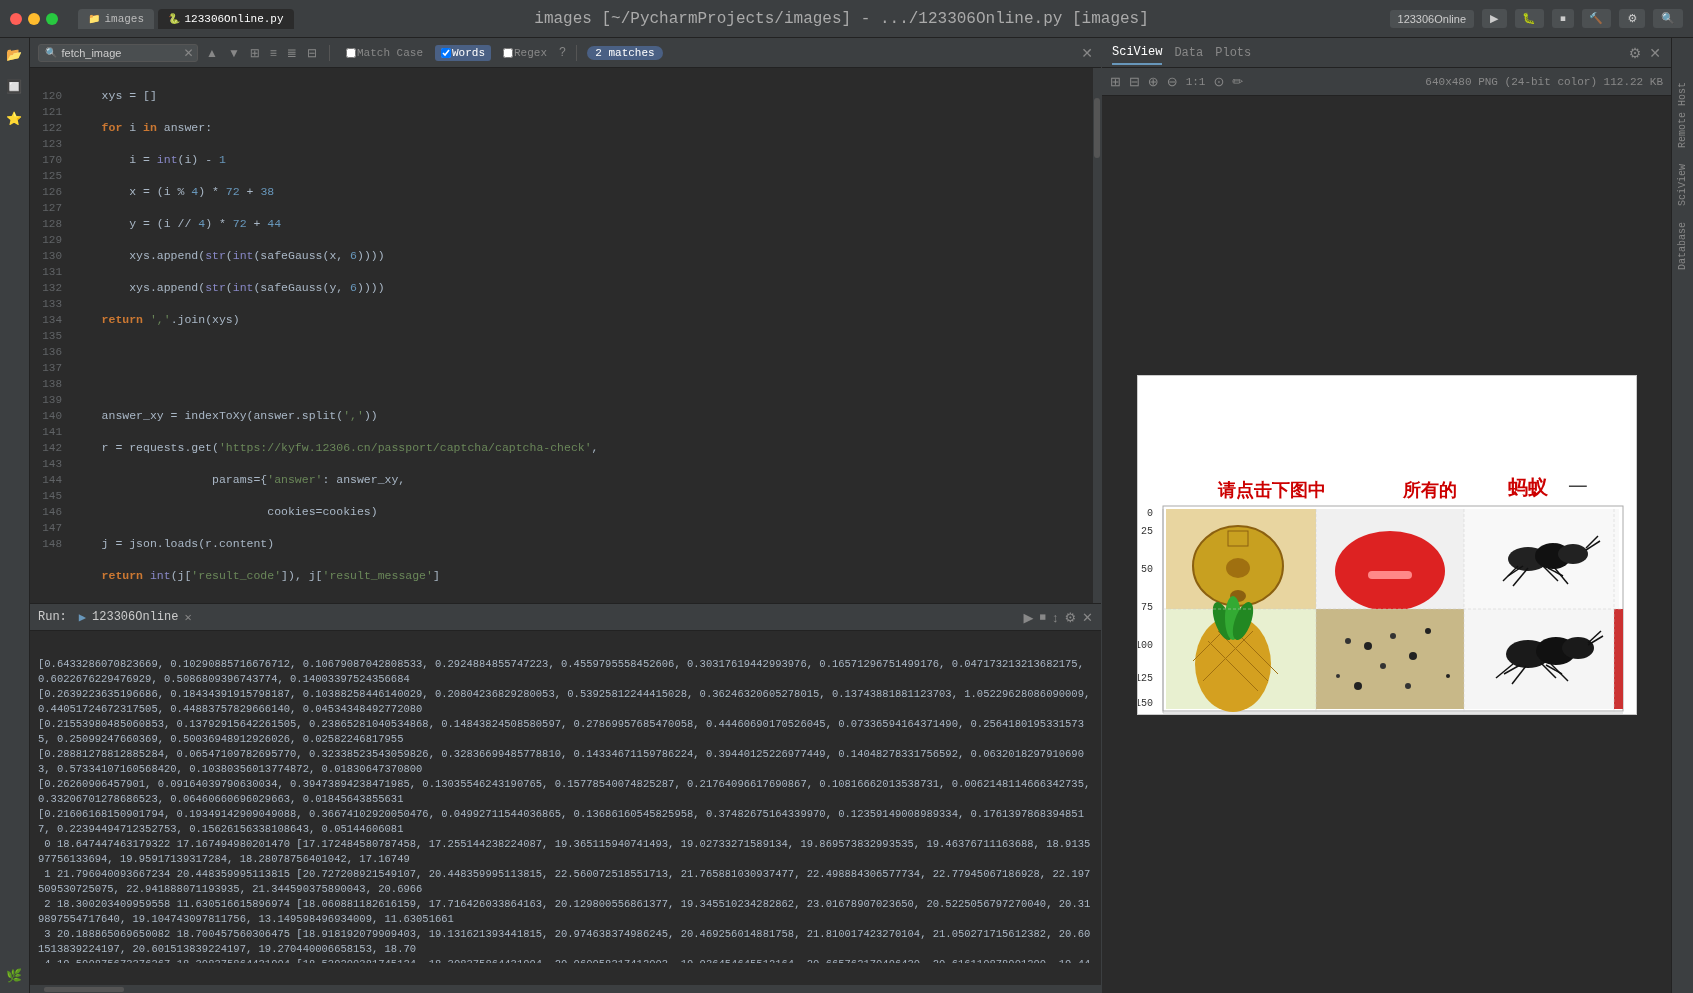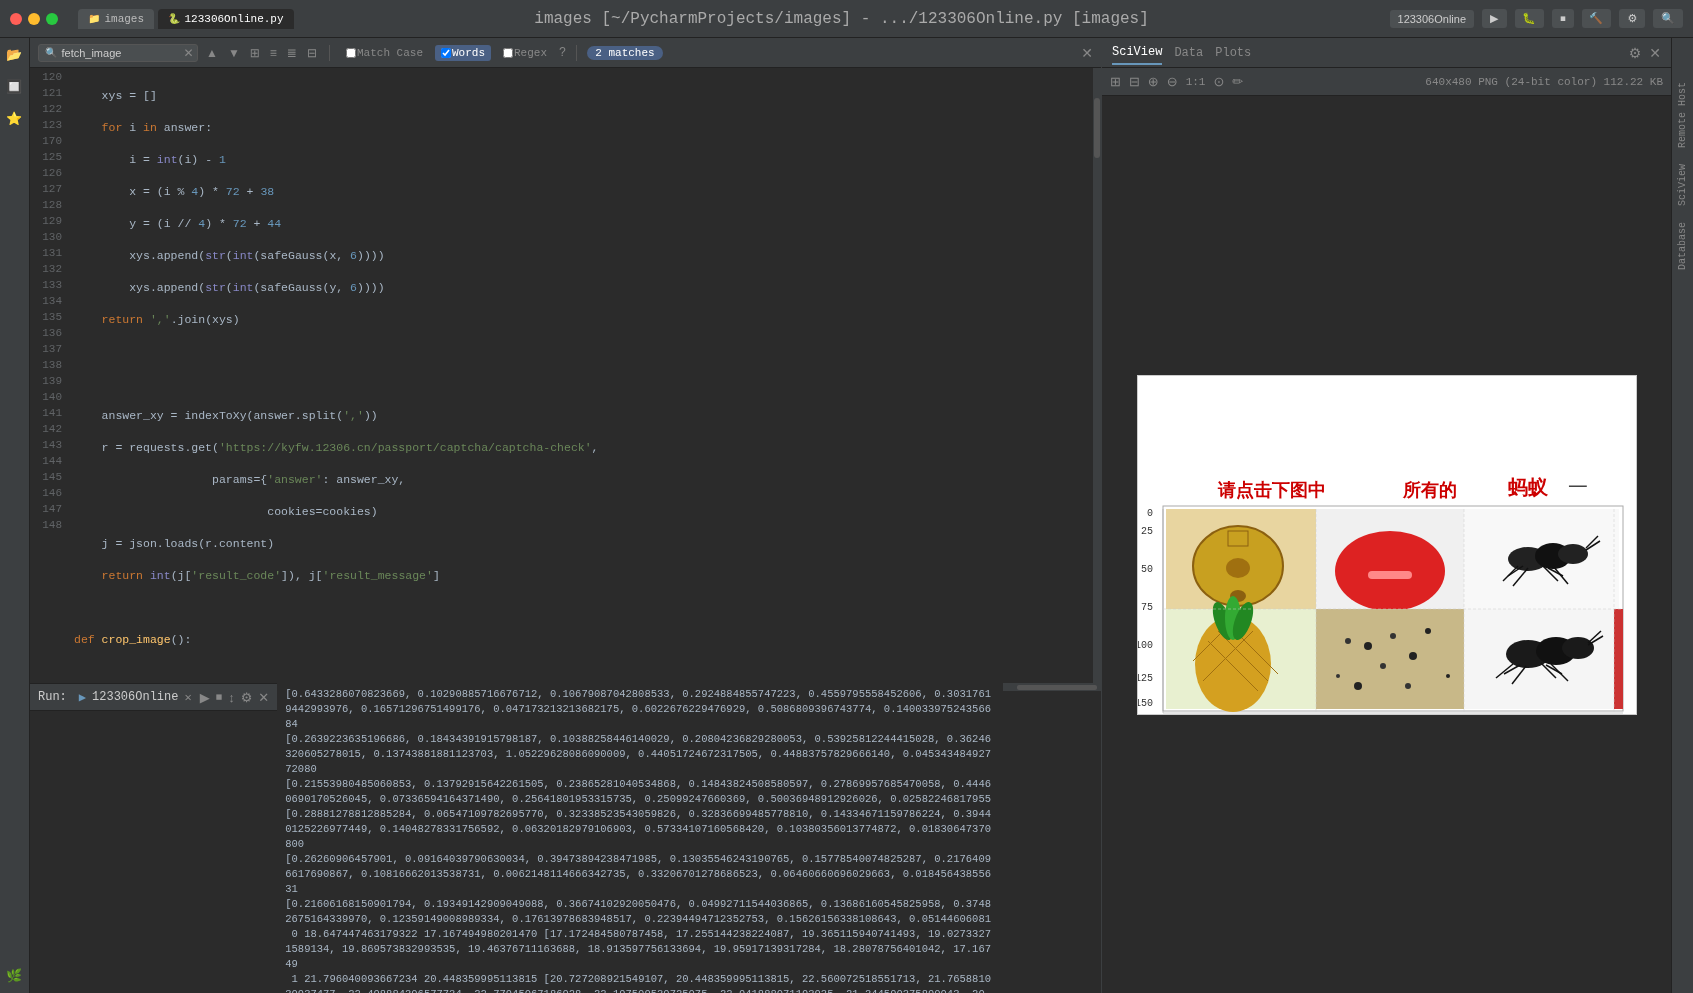--- a/index.html
+++ b/index.html
@@ -173,21 +173,21 @@
     
     .code-editor {
       flex: 1;
       overflow: hidden;
       display: flex;
       background: #2b2b2b;
       position: relative;
     }
     .line-numbers {
       width: 40px;
-      padding: 1px 0;
+      padding: 20px 0;
       text-align: right;
       color: #606366;
       font-size: 11px;
       line-height: 16px;
       background: #2b2b2b;
       user-select: none;
       padding-right: 8px;
     }
     .code-content {
       flex: 1;
@@ -275,21 +275,22 @@
       display: flex;
       align-items: center;
       justify-content: center;
       overflow: hidden;
       padding: 10px;
     }
 
     
     .bottom-panel {
       display: flex;
-      flex-direction: row;
+      flex-direction: column;
+      gap: 22px;
     }
 
     
     .run-toolbar {
       height: 28px;
       background: #3c3f41;
       display: flex;
       align-items: center;
       padding: 0 8px;
       gap: 8px;
@@ -368,21 +369,21 @@
       writing-mode: vertical-rl;
       text-orientation: mixed;
       transform: rotate(180deg);
       font-size: 10px;
       color: #888;
       cursor: pointer;
       padding: 4px 0;
     }
 
     
-    .kw { color: #cc7832; }
+    .kw { color: #cc7832; font-weight: bold; }
     .fn { color: #ffc66d; }
     .str { color: #6a8759; }
     .num { color: #6897bb; }
     .var { color: #a9b7c6; }
     .builtin { color: #8888c6; }
   </style>
 </head>
 <body>
 
 <div class="titlebar">

